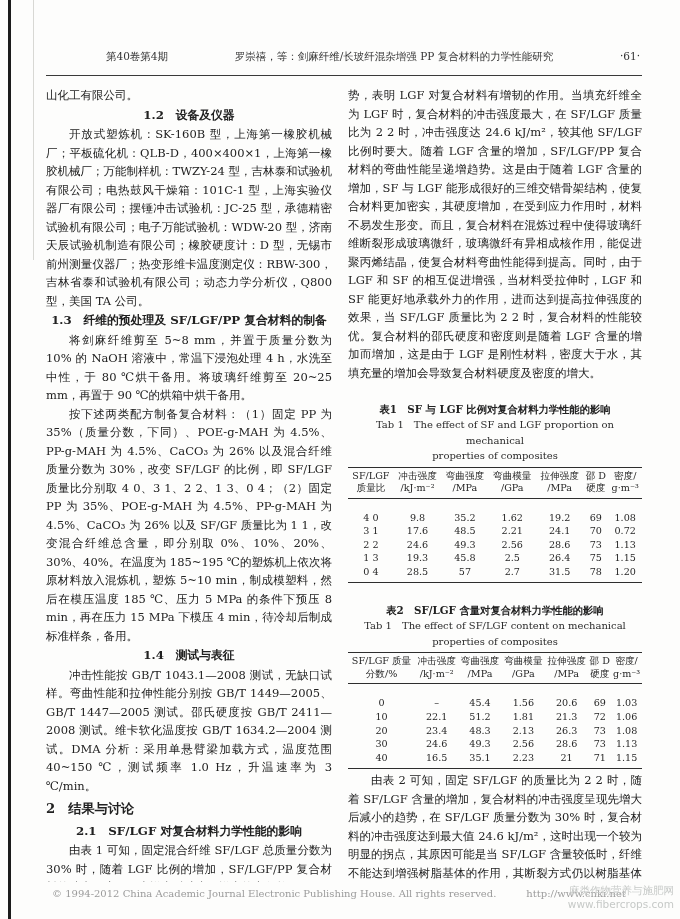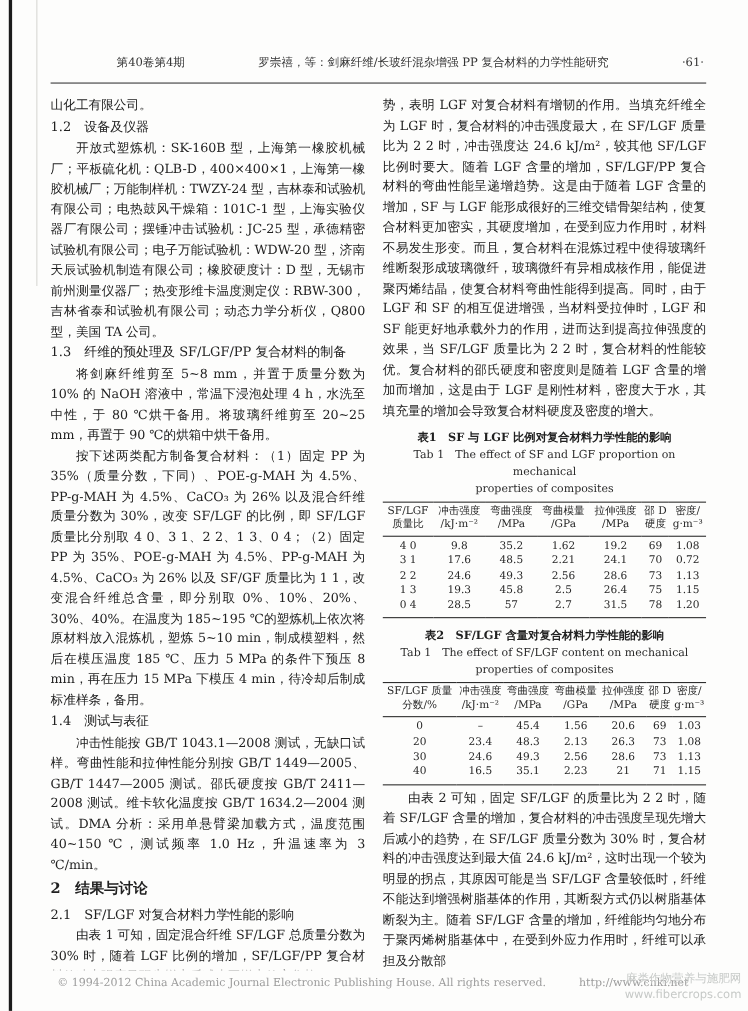--- a/index.html
+++ b/index.html
@@ -16,32 +16,32 @@
   .hdr-rule{position:absolute;left:46px;top:75px;width:596px;height:0;border-top:1.2px solid #3a3a3a;}
 
   .cols{position:absolute;left:46px;top:86px;width:596px;height:796px;display:flex;overflow:hidden;}
   .col{font-size:11.5px;line-height:18.5px;text-align:justify;}
   .col.left{width:286px;margin-right:16px;}
   .col.right{width:294px;}
 
   .blk{margin:0;}
   .blk.para{text-indent:2em;}
   .blk.para-cont{text-indent:0;}
-  .blk.h2{font-weight:normal;text-align:left;margin:1px 0;font-size:11.8px;}
+  .blk.h2{font-weight:bold;text-align:center;margin:1px 0;font-size:11.8px;}
   .blk.h1{font-weight:bold;text-align:left;margin:5px 0 3px;font-size:13.2px;}
 
-  .tbl-cap-zh{font-weight:bold;text-align:center;font-size:10.3px;line-height:15px;margin-top:9px;text-indent:0;}
+  .tbl-cap-zh{font-weight:bold;text-align:center;font-size:10.3px;line-height:15px;margin-top:20px;text-indent:0;}
   .tbl-cap-en{text-align:center;font-size:10px;line-height:15.5px;text-indent:0;color:#2a2a2a;}
   table.paper-table{width:100%;border-collapse:collapse;margin:3px 0 2px;
         border-top:1.4px solid #2e2e2e;border-bottom:1.4px solid #2e2e2e;
         font-size:9.6px;color:#262626;}
   table.paper-table th{font-weight:normal;border-bottom:0.9px solid #2e2e2e;
         padding:2px 0 3px;text-align:center;line-height:12.5px;vertical-align:middle;}
   table.paper-table td{text-align:center;padding:0;line-height:13.6px;}
-  table.paper-table tbody tr:first-child td{padding-top:2px;}
+  table.paper-table tbody tr:first-child td{padding-top:12px;}
   table.paper-table tbody tr:last-child td{padding-bottom:4px;}
 
   .ftr{position:absolute;left:52px;top:888px;width:560px;font-size:10px;color:#9b9b9b;
        white-space:nowrap;}
   .ftr .url{margin-left:30px;}
   .wmark{position:absolute;right:6px;top:884px;text-align:right;font-size:10.5px;
          line-height:13.5px;color:#c6c9c7;font-family:"DejaVu Sans","Liberation Sans",sans-serif;}
 </style>
 </head>
 <body>
@@ -197,20 +197,29 @@
             <tr>
               <td>0</td>
               <td>–</td>
               <td>45.4</td>
               <td>1.56</td>
               <td>20.6</td>
               <td>69</td>
               <td>1.03</td>
             </tr>
             <tr>
+              <td>10</td>
+              <td>22.1</td>
+              <td>51.2</td>
+              <td>1.81</td>
+              <td>21.3</td>
+              <td>72</td>
+              <td>1.06</td>
+            </tr>
+            <tr>
               <td>20</td>
               <td>23.4</td>
               <td>48.3</td>
               <td>2.13</td>
               <td>26.3</td>
               <td>73</td>
               <td>1.08</td>
             </tr>
             <tr>
               <td>30</td>

